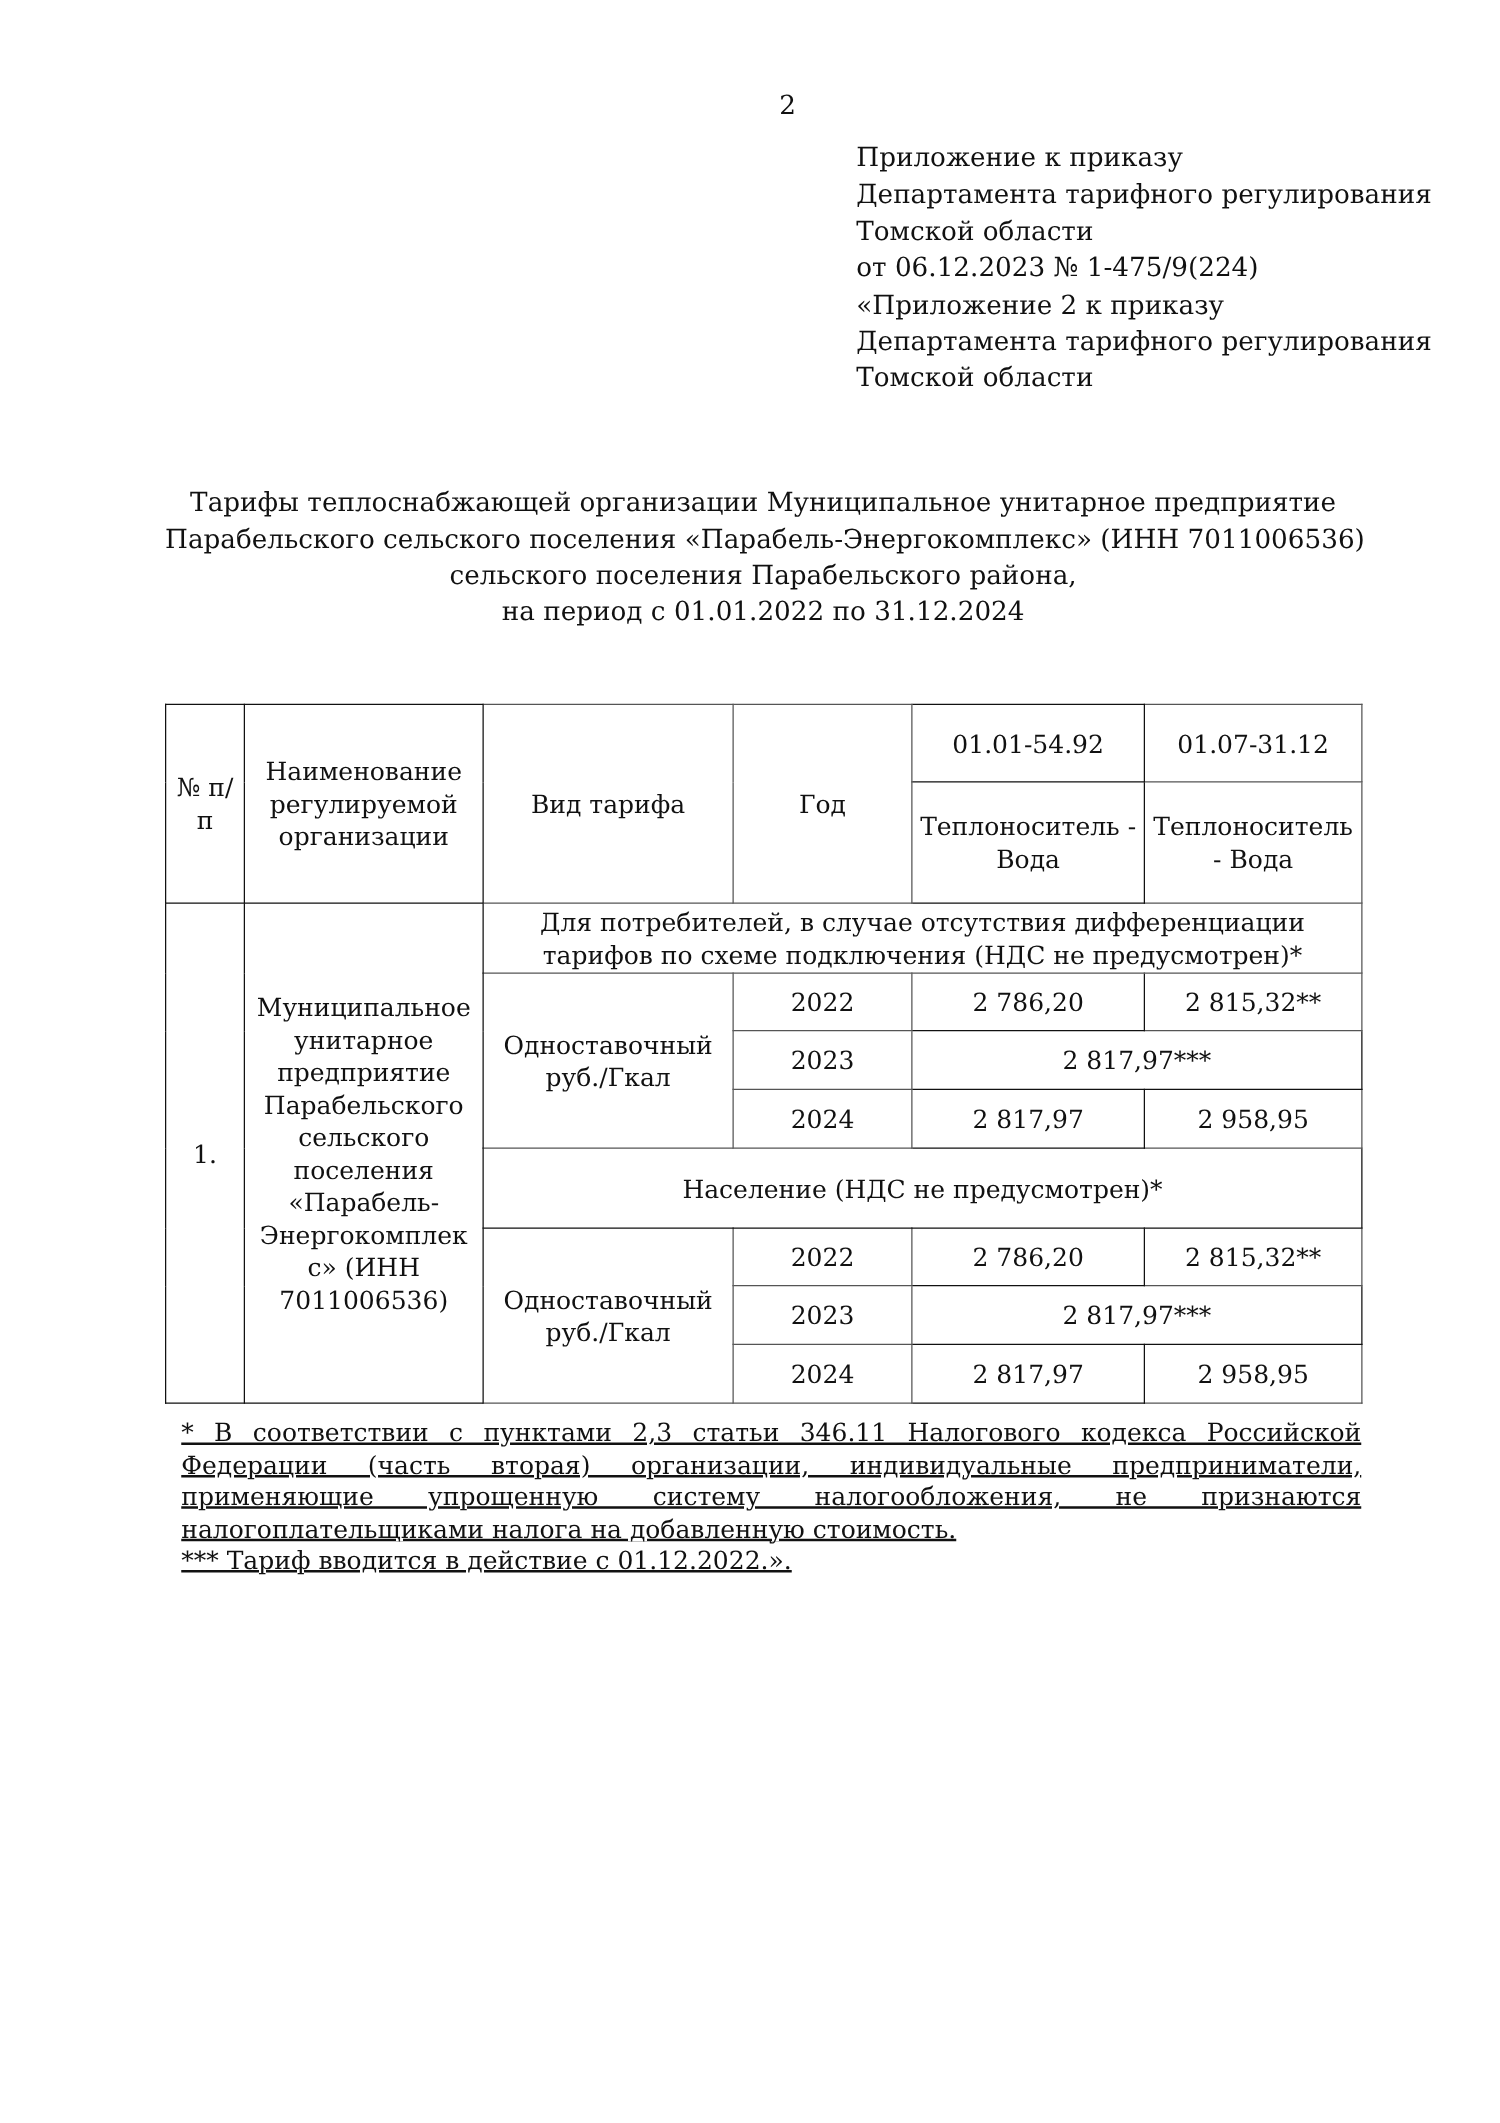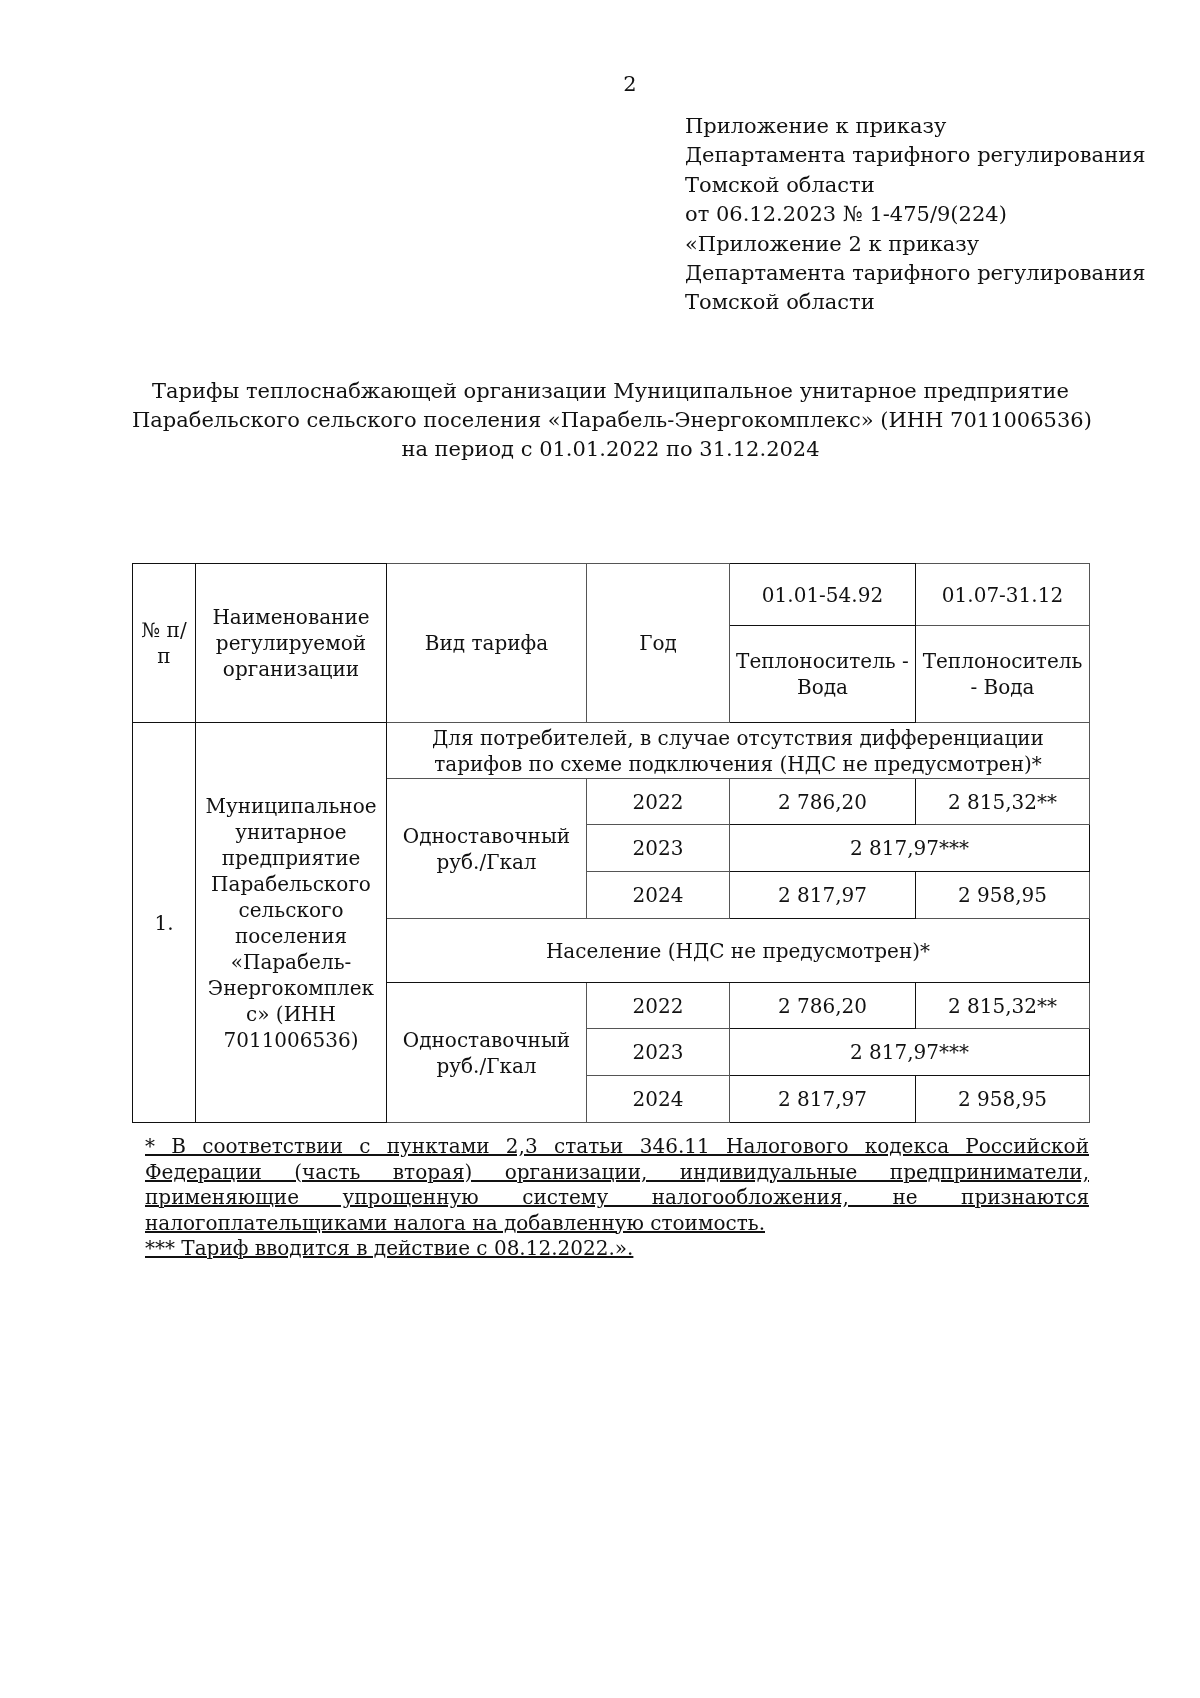--- a/index.html
+++ b/index.html
@@ -1,21 +1,21 @@
 <!DOCTYPE html>
 <html><head>
 <meta charset="utf-8">
 <style>
   html, body { margin: 0; padding: 0; background: #ffffff; }
   body { width: 1200px; height: 1698px; position: relative; overflow: hidden;
          font-family: "DejaVu Serif", "Liberation Serif", serif; color: #111; }
   .page-num { position: absolute; left: 0; width: 1260px; top: 72px; text-align: center; font-size: 21px; }
   .appendix { position: absolute; left: 685px; top: 112px; font-size: 21px; line-height: 29.4px; }
   .appendix div { white-space: nowrap; }
-  .title { position: absolute; left: 132px; width: 957px; top: 377px; text-align: center;
+  .title { position: absolute; left: 132px; width: 957px; top: 388px; text-align: center;
            font-size: 21px; line-height: 29px; }
   .title div { white-space: nowrap; }
   table.tariffs { position: absolute; left: 132px; top: 563px; width: 957px; border-collapse: collapse;
                   table-layout: fixed; font-size: 20px; }
   table.tariffs td { border: 1.5px solid #555; text-align: center; vertical-align: middle;
                      padding: 0 4px; line-height: 26px; }
   table.tariffs td.dark { border-color: #111; }
   .footnotes { position: absolute; left: 145px; width: 944px; top: 1134px; font-size: 20px; line-height: 25.5px; text-decoration: underline; }
   .footnotes .fn1 { text-align: justify; text-align-last: left; }
 </style>
@@ -30,20 +30,21 @@
   <div>Томской области</div>
   <div>от 06.12.2023 № 1-475/9(224)</div>
   <div>«Приложение 2 к приказу</div>
   <div>Департамента тарифного регулирования</div>
   <div>Томской области</div>
 </div>
 
 <div class="title">
   <div>Тарифы теплоснабжающей организации Муниципальное унитарное предприятие</div>
   <div>Парабельского сельского поселения «Парабель-Энергокомплекс» (ИНН 7011006536)</div>
+  <div>сельского поселения Парабельского района,</div>
   <div>на период с 01.01.2022 по 31.12.2024</div>
 </div>
 
 <table class="tariffs">
   <colgroup>
     <col style="width:63px">
       <col style="width:191px">
       <col style="width:200px">
     <col style="width:143px">
       <col style="width:186px">
@@ -100,14 +101,14 @@
   <tr style="height:47px">
     <td>2024</td>
     <td class="dark">2 817,97</td>
     <td>2 958,95</td>
   </tr>
 </tbody>
   </table>
 
 <div class="footnotes">
   <div class="fn1">* В соответствии с пунктами 2,3 статьи 346.11 Налогового кодекса Российской Федерации (часть вторая) организации, индивидуальные предприниматели, применяющие упрощенную систему налогообложения, не признаются налогоплательщиками налога на добавленную стоимость.</div>
-  <div>*** Тариф вводится в действие с 08.12.2022.».</div>
+  <div>*** Тариф вводится в действие с 01.12.2022.».</div>
 </div>
 
 </body></html>

